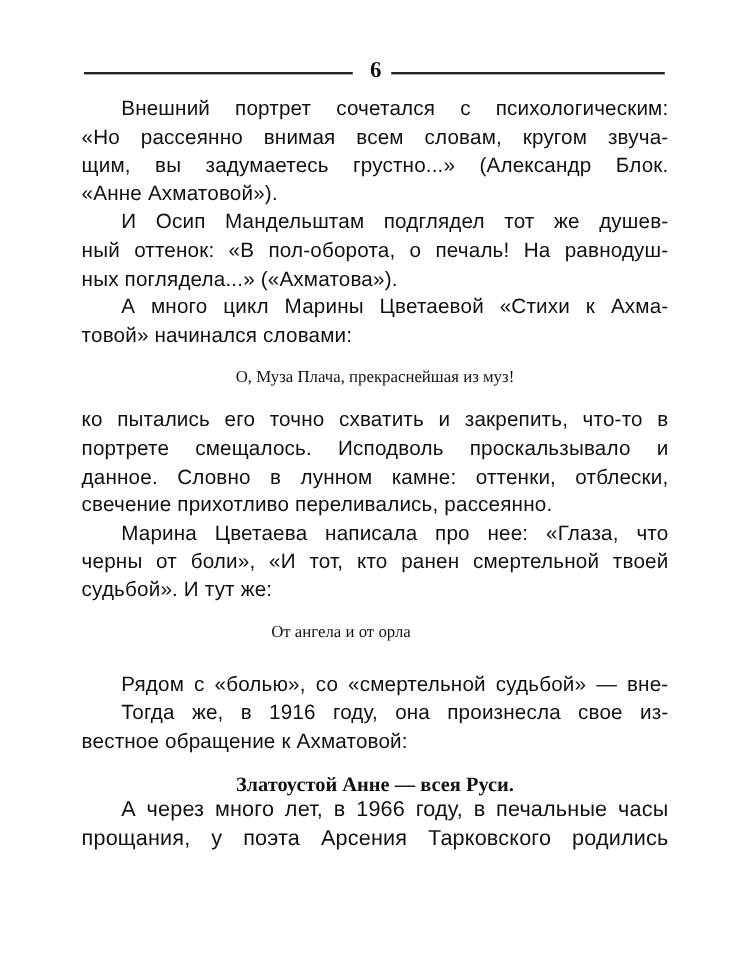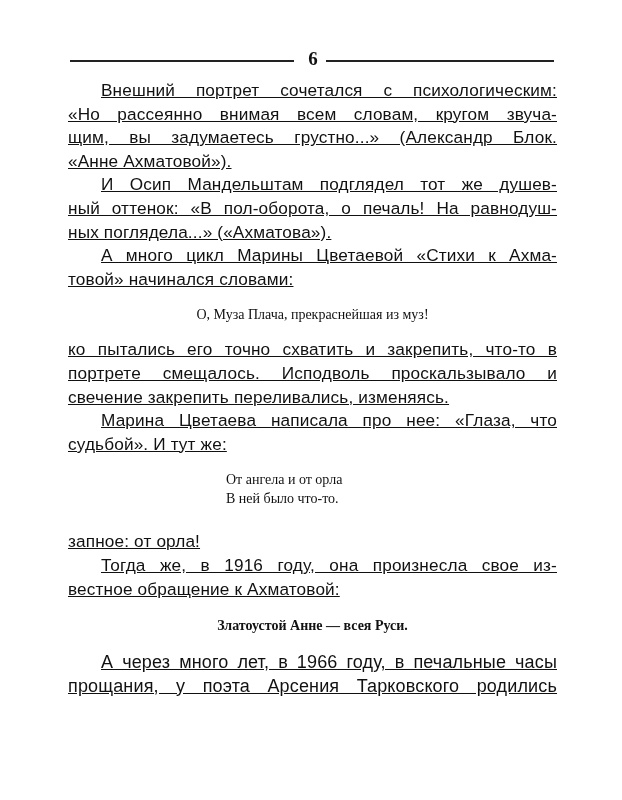--- a/index.html
+++ b/index.html
@@ -6,21 +6,21 @@
   body { width: 622px; height: 800px; position: relative; overflow: hidden;
          font-family: "DejaVu Serif", "Liberation Serif", serif; color: #111; }
   .header { position: absolute; top: 50px; left: 70px; width: 484px; height: 24px; }
   .rule { position: absolute; top: 10px; height: 0; border-top: 2px solid #222; }
   .rule.left { left: 0; width: 224px; }
   .rule.right { right: 0; width: 228px; }
   .page-num { position: absolute; left: 234px; width: 18px; top: -2px; text-align: center;
               font-weight: bold; font-size: 19px; font-family: "Liberation Serif", serif; }
   .content { position: absolute; top: 79px; left: 68px; width: 489px; }
   .para { margin: 0; font-size: 17.2px; line-height: 23.6px; text-align: justify;
-          text-indent: 33px; letter-spacing: 0.15px; font-family: "Liberation Sans", sans-serif; text-decoration: underline; }
+          text-indent: 33px; letter-spacing: 0.15px; font-family: "Liberation Sans", sans-serif; }
   .line { display: block; text-align: justify; text-align-last: justify; white-space: nowrap; }
   .line.last { text-align-last: left; }
   .verse { margin: 0; font-size: 14px; line-height: 19px; font-family: Liberation Serif, serif; }
   .verse.center { text-align: center; }
   .verse-block { display: block; margin-left: 158px; }
 </style>
 </head>
 <body>
 
 <div class="header">
@@ -45,40 +45,41 @@
   <p class="para">
     <span class="line">А много цикл Марины Цветаевой «Стихи к Ахма-</span>
     <span class="line last" style="text-indent:0">товой» начинался словами:</span>
   </p>
 
   <p class="verse center" style="margin-top:14px; margin-bottom:14px;">О, Муза Плача, прекраснейшая из муз!</p>
 
   <p class="para">
     <span class="line" style="text-indent:0">ко пытались его точно схватить и закрепить, что-то в</span>
     <span class="line" style="text-indent:0">портрете смещалось. Исподволь проскальзывало и</span>
-    <span class="line last" style="text-indent:0">свечение закрепить переливались, изменяясь.</span>
+    <span class="line" style="text-indent:0">данное. Словно в лунном камне: оттенки, отблески,</span>
+    <span class="line last" style="text-indent:0">свечение прихотливо переливались, рассеянно.</span>
   </p>
   <p class="para">
     <span class="line">Марина Цветаева написала про нее: «Глаза, что</span>
+    <span class="line" style="text-indent:0">черны от боли», «И тот, кто ранен смертельной твоей</span>
     <span class="line last" style="text-indent:0">судьбой». И тут же:</span>
   </p>
 
   <div class="verse" style="margin-top:14px; margin-bottom:22px;">
     <span class="verse-block">От ангела и от орла</span>
-    <span class="verse-block">В ней было что-то.</span>
   </div>
 
   <p class="para">
-    <span class="line last" style="text-indent:0">запное: от орла!</span>
+    <span class="line">Рядом с «болью», со «смертельной судьбой» — вне-</span>
   </p>
   <p class="para">
     <span class="line">Тогда же, в 1916 году, она произнесла свое из-</span>
     <span class="line last" style="text-indent:0">вестное обращение к Ахматовой:</span>
   </p>
 
-  <p class="verse center" style="margin-top:15px; margin-bottom:16px; font-weight:bold; font-size:14px;">Златоустой Анне — всея Руси.</p>
+  <p class="verse center" style="margin-top:15px; font-weight:bold; font-size:17px;">Златоустой Анне — всея Руси.</p>
 
   <p class="para" style="font-size:18px;">
     <span class="line">А через много лет, в 1966 году, в печальные часы</span>
     <span class="line" style="text-indent:0">прощания, у поэта Арсения Тарковского родились</span>
 
   </p>
 </div>
 
 </body></html>

